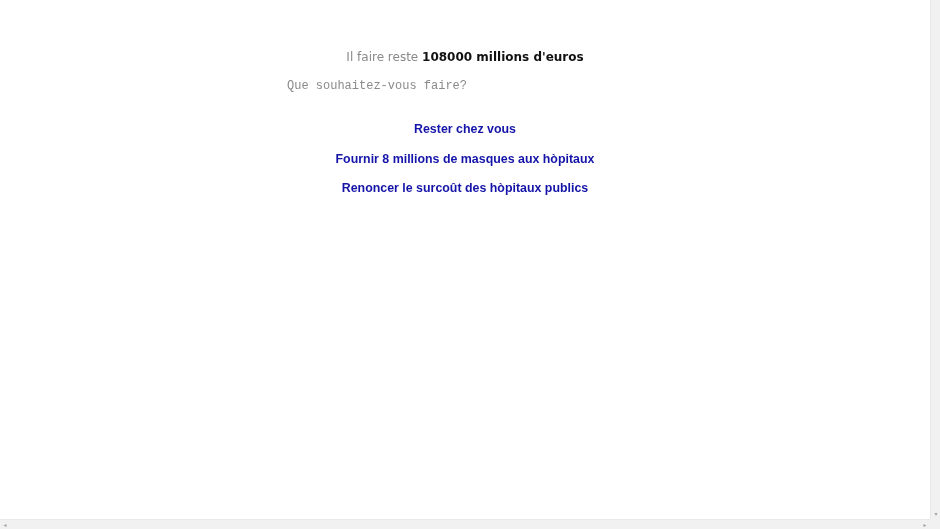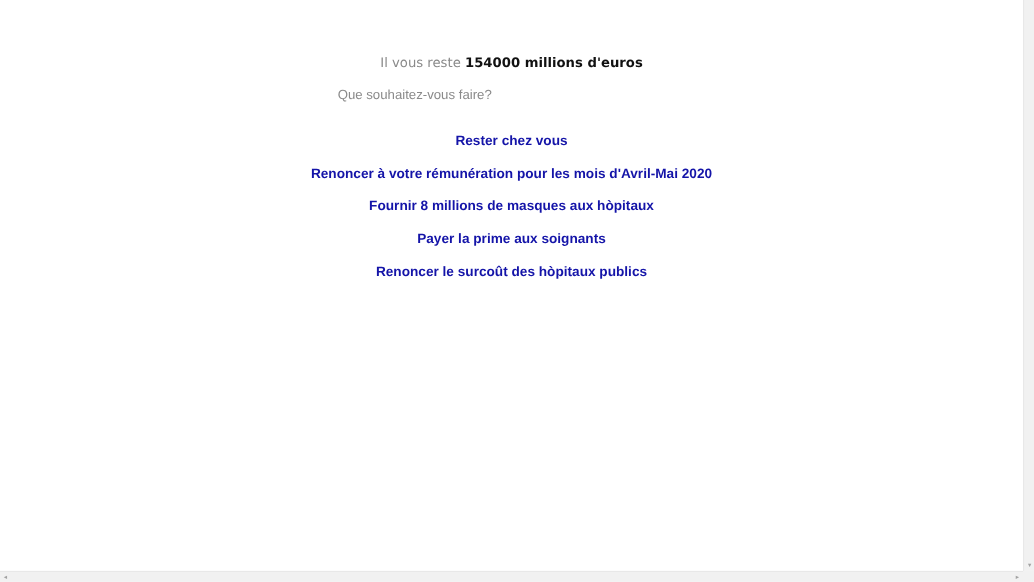--- a/index.html
+++ b/index.html
@@ -12,21 +12,21 @@
     position: absolute; left: 0; top: 0; width: 930px; height: 519px;
     background: #ffffff;
   }
   .status {
     position: absolute; top: 50px; left: 0; width: 930px; text-align: center;
     font-family: "DejaVu Sans", sans-serif; font-size: 12px; color: #8a8a8a;
   }
   .status b { color: #111; font-weight: bold; }
   .question {
     position: absolute; top: 79px; left: 0; width: 754px; text-align: center;
-    font-family: Liberation Sans, sans-serif; font-size: 12px; color: #8a8a8a;
+    font-family: Liberation Mono, monospace; font-size: 12px; color: #8a8a8a;
   }
   .choices {
     position: absolute; top: 119px; left: 0; width: 930px;
     text-align: center; list-style: none; margin: 0; padding: 0;
   }
   .choices li { height: 29.7px; line-height: 17px; }
   .choices a {
     color: #1414a8; font-weight: bold; font-size: 12.4px; text-decoration: none; cursor: pointer;
   }
   .vscroll {
@@ -38,29 +38,27 @@
     border-top: 1px solid #e8e8e8; box-sizing: border-box;
   }
   .corner { position: absolute; right: 0; bottom: 0; width: 10px; height: 10px; background: #f1f1f1; }
   .arrow { position: absolute; font-size: 6px; color: #a3a3a3; line-height: 10px; width: 10px; text-align: center; }
 </style>
 </head>
 <body>
 
 <div class="viewport">
   <div class="status">
-    <span>Il vous reste</span>
-    <b>154000 millions d'euros</b>
+    <span>Il faire reste</span>
+    <b>108000 millions d'euros</b>
   </div>
   <div class="question">Que souhaitez-vous faire?</div>
   <ul class="choices">
     <li><a>Rester chez vous</a></li>
-    <li><a>Renoncer à votre rémunération pour les mois d'Avril-Mai 2020</a></li>
     <li><a>Fournir 8 millions de masques aux hòpitaux</a></li>
-    <li><a>Payer la prime aux soignants</a></li>
     <li><a>Renoncer le surcoût des hòpitaux publics</a></li>
   </ul>
 </div>
 
 <div class="vscroll">
   <span class="arrow" style="bottom:0;left:0;">▾</span>
 </div>
 <div class="hscroll">
   <span class="arrow" style="left:0;top:0;">◂</span>
   <span class="arrow" style="right:0;top:0;">▸</span>

